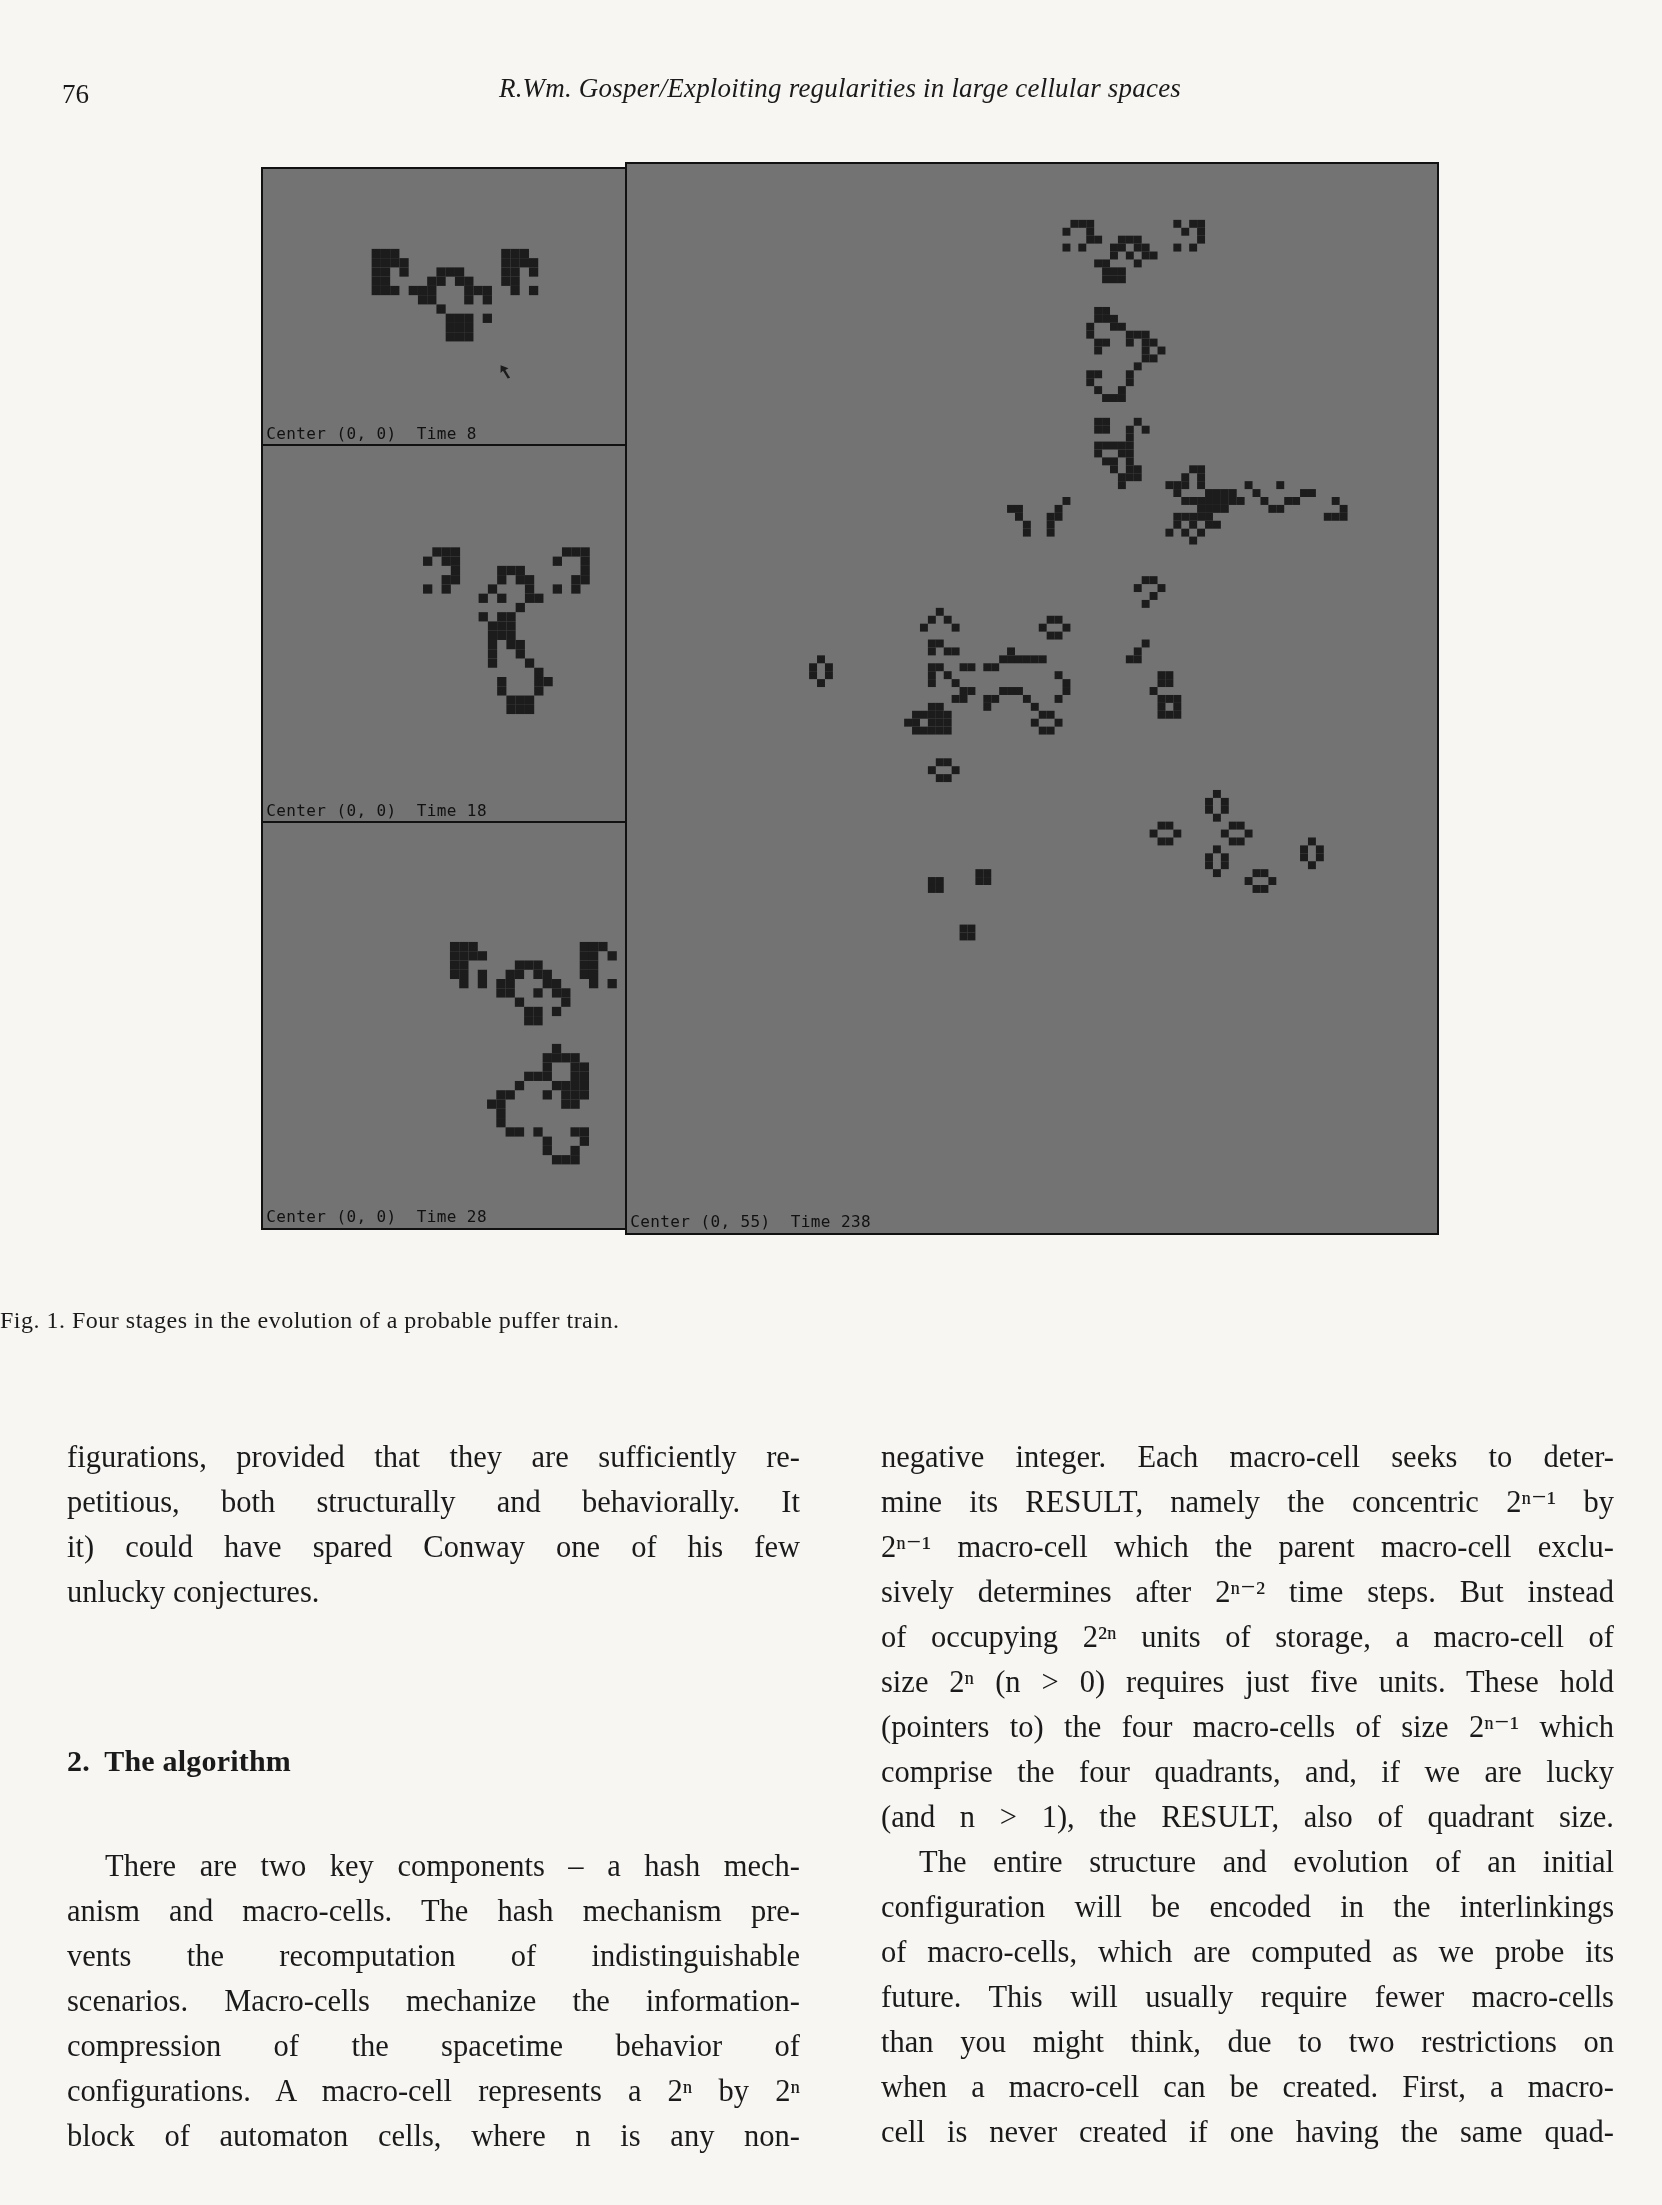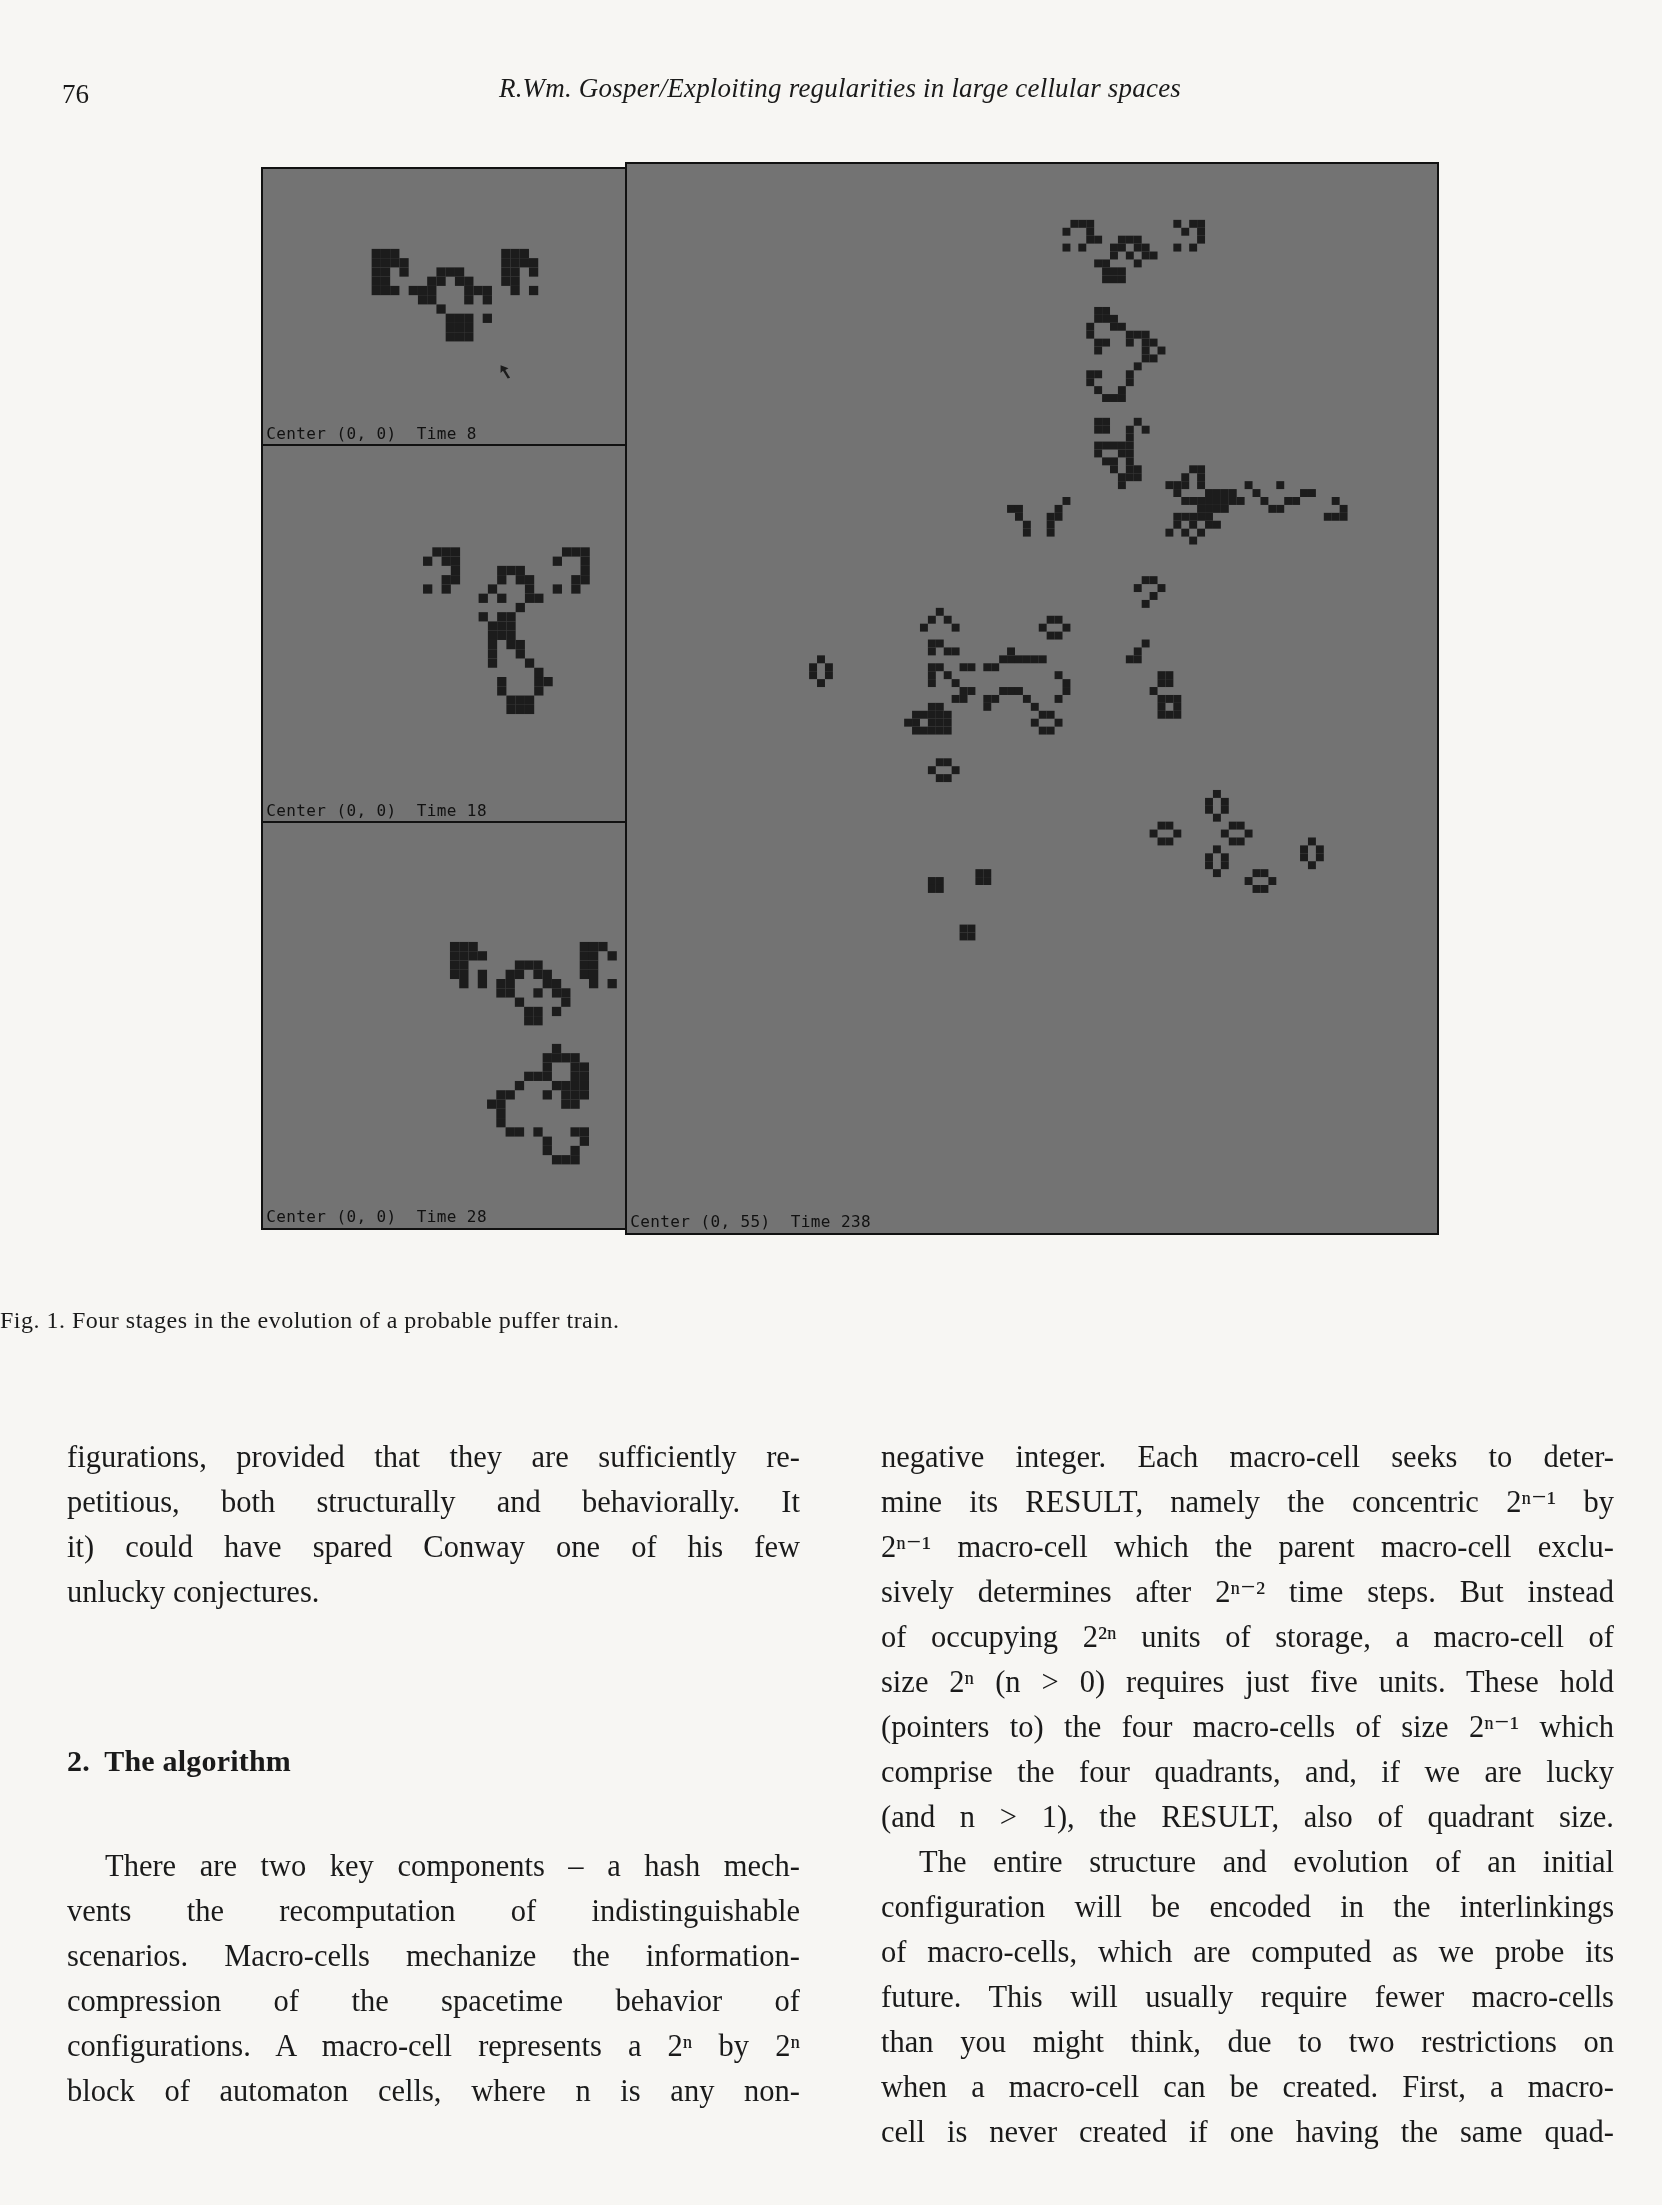--- a/index.html
+++ b/index.html
@@ -615,20 +615,21 @@
     <span class="line last">unlucky conjectures.</span>
   </div>
 </div>
 
 <div class="section-heading">
   <span class="num">2.</span><span>The algorithm</span>
 </div>
 
 <div class="col left" style="top:1844px">
   <span class="line indent">There are two key components – a hash mech-</span>
+  <span class="line">anism and macro-cells. The hash mechanism pre-</span>
   <span class="line">vents the recomputation of indistinguishable</span>
   <span class="line">scenarios. Macro-cells mechanize the information-</span>
   <span class="line">compression of the spacetime behavior of</span>
   <span class="line">configurations. A macro-cell represents a 2ⁿ by 2ⁿ</span>
   <span class="line">block of automaton cells, where n is any non-</span>
 </div>
 
 <div class="col right">
   <span class="line">negative integer. Each macro-cell seeks to deter-</span>
   <span class="line">mine its RESULT, namely the concentric 2ⁿ⁻¹ by</span>

